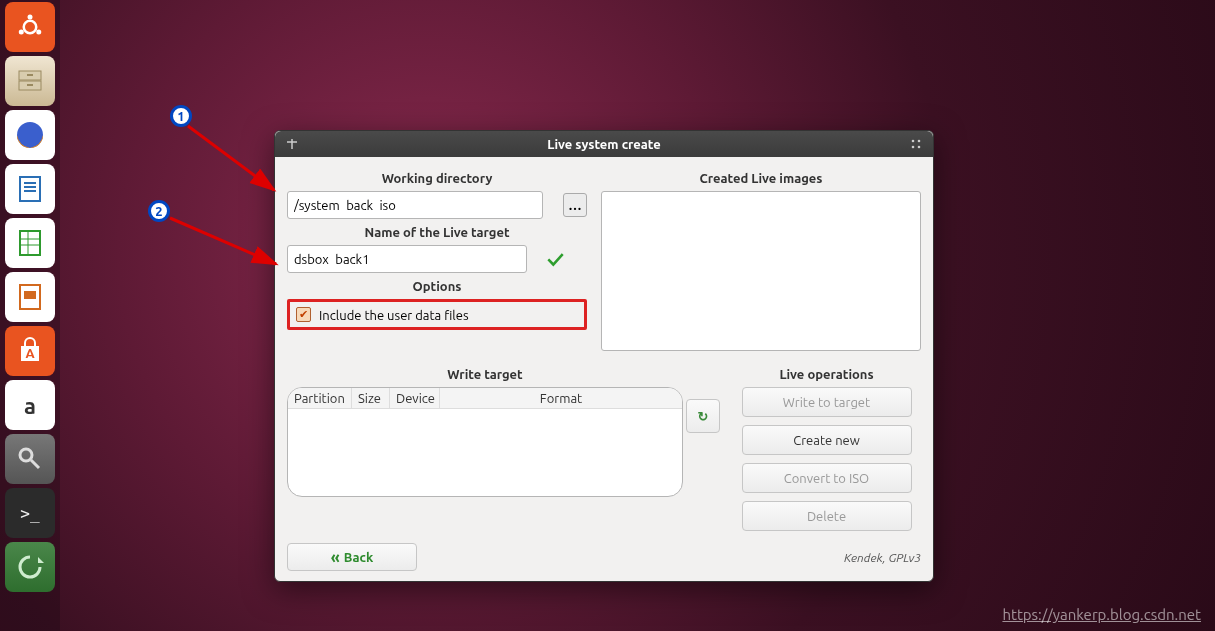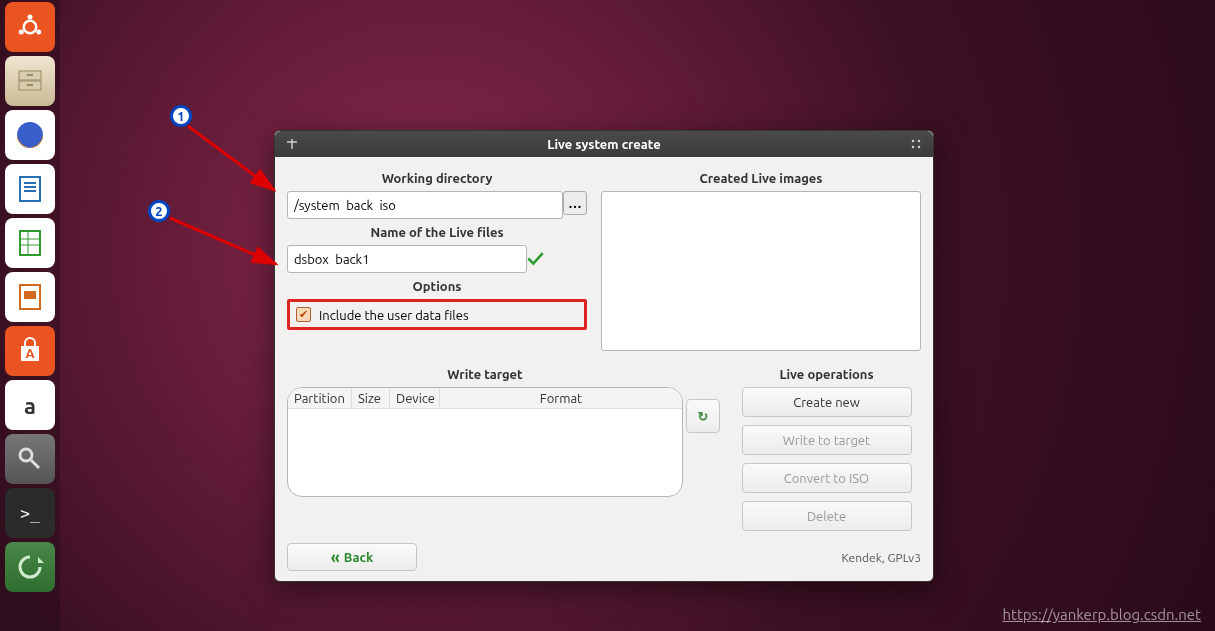--- a/index.html
+++ b/index.html
@@ -47,21 +47,21 @@
   .titlebar .tb-left, .titlebar .tb-right {
     position: absolute; top: 0; height: 26px; width: 26px;
     display:flex; align-items:center; justify-content:center; color:#ccc;
   }
   .tb-left { left: 4px; } .tb-right { right: 4px; }
   .win-body { padding: 8px 12px 10px 12px; }
   .columns { display: flex; gap: 14px; }
   .col-left { width: 300px; }
   .col-right { flex: 1; }
   .section-label { text-align: center; font-weight: bold; color: #333; margin: 6px 0 6px 0; }
-  .field-row { display: flex; align-items: flex-start; gap: 0; margin-bottom: 6px; }
+  .field-row { display: flex; align-items: center; gap: 20px; margin-bottom: 6px; }
   input[type=text] {
     flex: 1; height: 28px; padding: 2px 6px; border: 1px solid #b5b5b5; border-radius: 3px; background: #fff;
   }
   .browse-btn {
     width: 24px; height: 24px; border: 1px solid #aaa; border-radius: 3px; background: #ececec;
     display:flex; align-items:center; justify-content:center; font-weight:bold;
   }
   .check-ok { color: #2e9e2e; font-size: 24px; font-weight: bold; }
   .options-box { border: 3px solid #d22; padding: 5px 6px; border-radius: 2px; margin-top:2px; }
   .checkbox-row { display: flex; align-items: center; gap: 8px; }
@@ -92,21 +92,21 @@
   .row2 { display:flex; gap:3px; margin-top:10px; align-items:flex-start; }
   .row2-left { width: 396px; }
   .row2-right { flex:1; display:flex; gap:12px; align-items:flex-start; }
   .refresh-wrap { display:flex; align-items:center; height:110px; }
   .footer { display:flex; justify-content:space-between; align-items:center; margin-top:12px; }
   .back-btn {
     width: 130px; height: 28px; border:1px solid #c6c6c6; border-radius:4px;
     background:linear-gradient(#fafafa,#ececec); display:flex; align-items:center; justify-content:center;
     gap:4px; color:#2e8b2e; font-weight:bold;
   }
-  .credit { color:#555; font-size:12px; }
+  .credit { color:#555; font-size:12px;font-style:italic; }
 
   
   .anno-circle {
     position:absolute; width:22px; height:22px; border:3px solid #0047c2; background:#fff;
     border-radius:50%; display:flex; align-items:center; justify-content:center;
     color:#0047c2; font-weight:bold; font-size:13px;
   }
   .arrow1 { position:absolute; left:174px; top:112px; }
   .arrow2 { position:absolute; left:152px; top:200px; }
   svg.arrow { overflow:visible; }
@@ -210,21 +210,21 @@
   <div class="win-body">
     <div class="columns">
       <div class="col-left">
         <div class="section-label">Working directory</div>
         <div class="field-row">
           <input type="text" value="/system_back_iso" style="">
           <div class="browse-btn">
               <span>…</span>
             </div>
         </div>
-        <div class="section-label">Name of the Live files</div>
+        <div class="section-label">Name of the Live target</div>
         <div class="field-row">
           <input type="text" style="width: 240px; flex: 0 0 auto;" value="dsbox_back1">
           <span class="check-ok">✓</span>
         </div>
         <div class="section-label">Options</div>
         <div class="options-box">
           <div class="checkbox-row">
             <div class="chk">✔</div>
             <span>Include the user data files</span>
           </div>
@@ -250,25 +250,25 @@
       </div>
       <div class="row2-right">
         <div class="refresh-wrap">
           <div class="refresh-btn">
             <span>↻</span>
           </div>
         </div>
         <div style="flex:1">
           <div class="section-label">Live operations</div>
           <div class="ops-col">
+            <div class="op-btn disabled">
+                <span>Write to target</span>
+              </div>
             <div class="op-btn">
                 <span>Create new</span>
-              </div>
-            <div class="op-btn disabled">
-                <span>Write to target</span>
               </div>
             <div class="op-btn disabled">
                 <span>Convert to ISO</span>
               </div>
             <div class="op-btn disabled">
                 <span>Delete</span>
               </div>
           </div>
         </div>
       </div>

